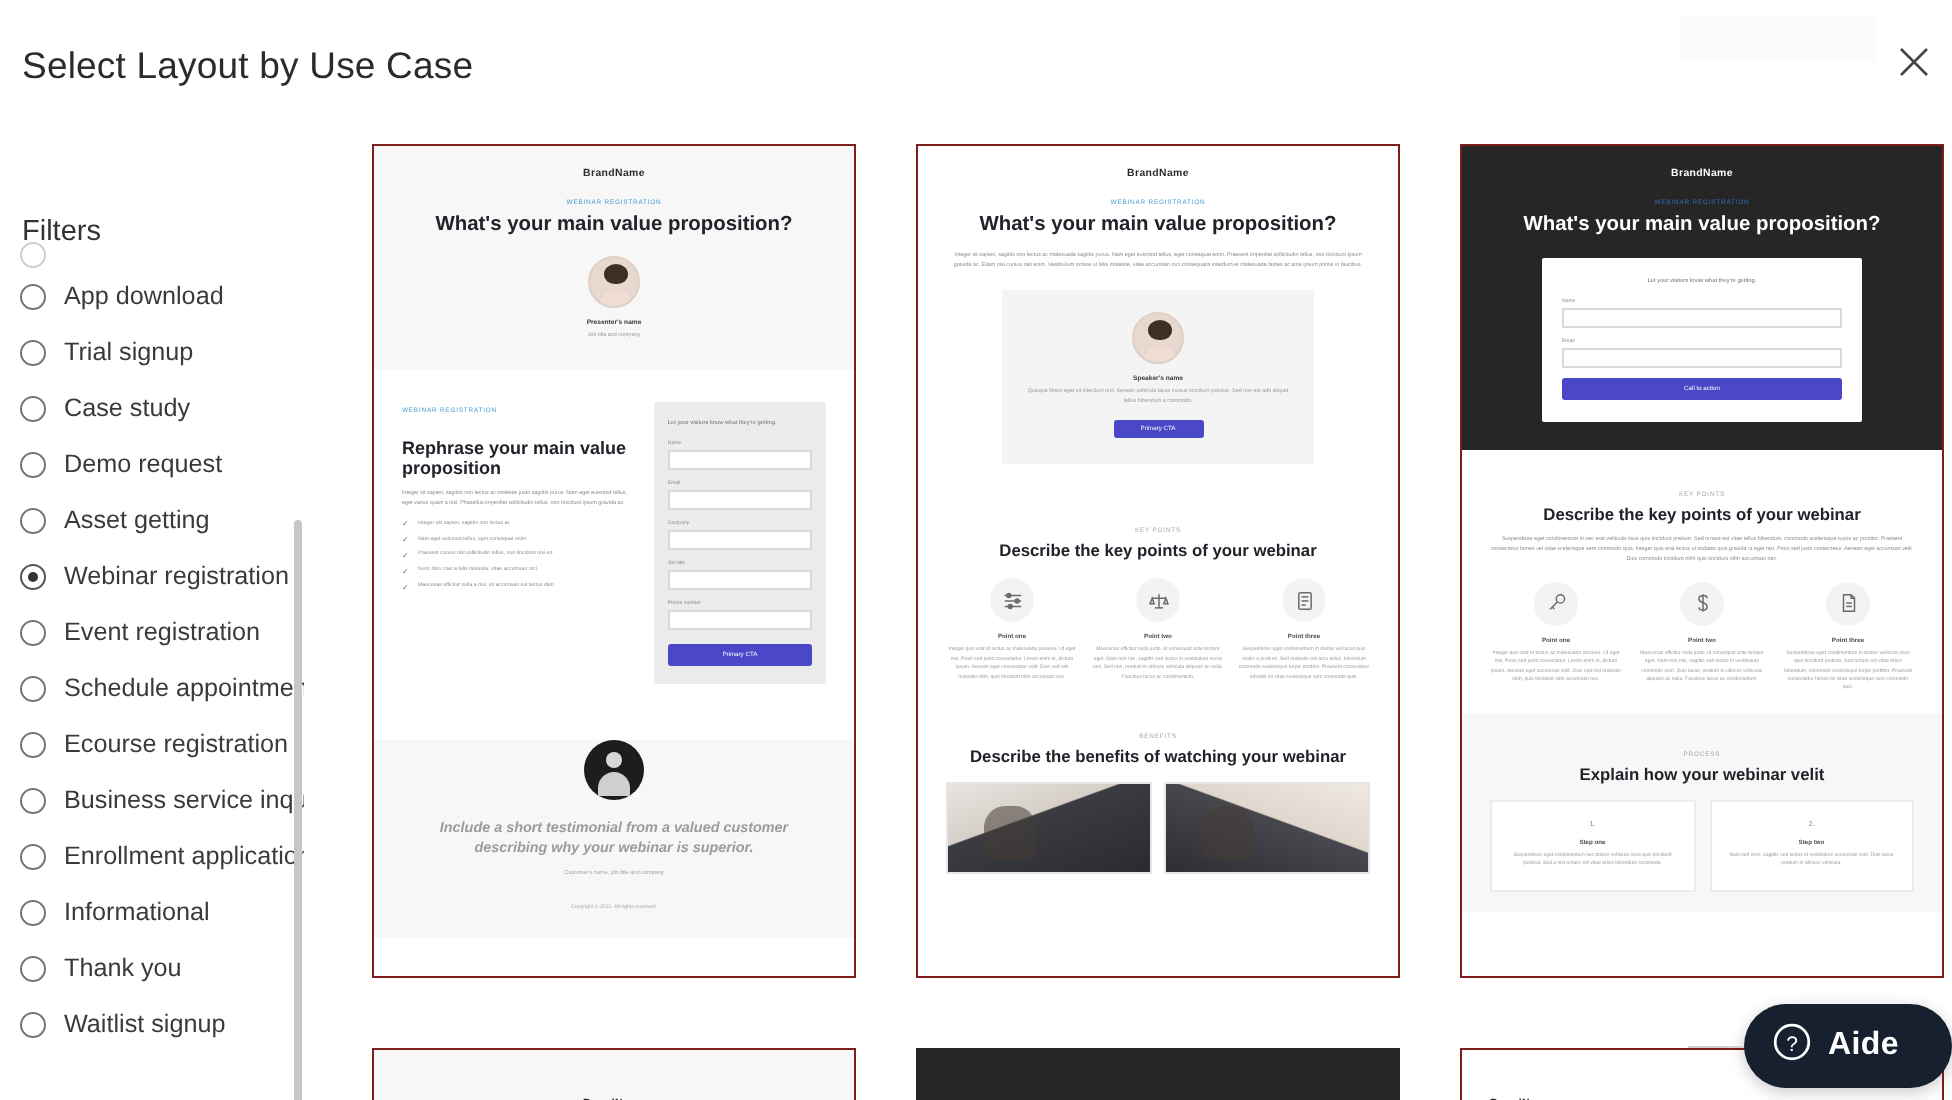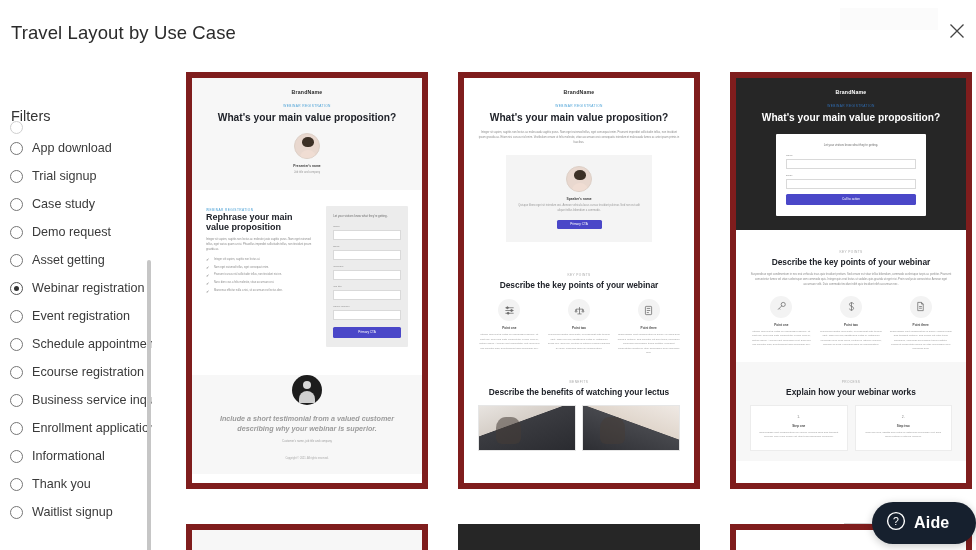--- a/index.html
+++ b/index.html
@@ -67,21 +67,21 @@
   .scroll-track {
     position: absolute; left: 147px; top: 158px;
     width: 4px; height: 322px; background: #c6c6c6; border-radius: 2px;
     cursor: pointer;
   }
 
   
   .grid { position: absolute; left: 186px; top: 72px; width: 790px; }
   .card {
     position: absolute; width: 242px;
-    border: 6px solid #7f1d1d; background: #fff; overflow: hidden;
+    border: 1px solid #7f1d1d; background: #fff; overflow: hidden;
     cursor: pointer;
   }
   .c1 { left: 0;   top: 0;   height: 417px; }
   .c2 { left: 272px; top: 0; height: 417px; }
   .c3 { left: 544px; top: 0; height: 417px; }
   .c4 { left: 0;   top: 452px; height: 98px; }
   .c5 { left: 272px; top: 452px; height: 98px; background:#262626; border-color:#262626;}
   .c6 { left: 544px; top: 452px; height: 98px; }
 
   
@@ -204,21 +204,21 @@
     display:flex; align-items:center; gap:8px; cursor:pointer;
     box-shadow: 0 2px 8px rgba(0,0,0,.22);
   }
   .help-label { color:#fff; font-size:16px; font-weight:700; letter-spacing:.2px; }
   .hairline-l { position:absolute; left:-28px; top:21px; width:28px; height:1px; background:#d2d2d2; }
 </style>
 </head>
 <body>
 
 <div class="modal-header">
-  <div class="modal-title">Travel Layout by Use Case</div>
+  <div class="modal-title">Select Layout by Use Case</div>
   <div class="ghost-box"></div>
   <div class="close-btn">
     <svg width="16" height="16" viewBox="0 0 16 16" aria-hidden="true">
       <path d="M1.5 1.5 L14.5 14.5 M14.5 1.5 L1.5 14.5" stroke="#444" stroke-width="1.3" fill="none"></path>
     </svg>
   </div>
 </div>
 
 <div class="sidebar">
   <div class="filters-label">Filters</div>
@@ -294,21 +294,21 @@
       <div class="brand">BrandName</div>
       <div class="eyebrow">Webinar registration</div>
       <div class="h1">What's your main value proposition?</div>
       <div class="avatar"></div>
       <div class="cap">Presenter's name</div>
       <div class="cap-sub">Job title and company</div>
     </div>
     <div class="bg-white sect" style="padding-top:16px;padding-bottom:14px;display:flex;gap:10px;">
       <div style="flex:1.05;">
         <div class="eyebrow" style="text-align:left;margin-top:2px;">Webinar registration</div>
-        <div class="h2" style="text-align:left;font-size:9px;margin-top:0;">Rephrase your main value proposition</div>
+        <div class="h2" style="text-align:left;font-size:9px;margin-top:12px;">Rephrase your main value proposition</div>
         <div class="para left">Integer sit sapien, sagittis non lectus ac molestie justo sagittis purus. Nam eget euismod tellus, eget varius quam a nisi. Phasellus imperdiet sollicitudin tellus, non tincidunt ipsum gravida ac.</div>
         <div class="check-list">
           <div class="check-row">
             <span class="check-ic">✓</span>
             <span class="check-tx">Integer sitt sapien, sagittis non lectus at.</span>
           </div>
           <div class="check-row">
             <span class="check-ic">✓</span>
             <span class="check-tx">Nam eget euismod tellus, eget consequat enim.</span>
           </div>
@@ -410,21 +410,21 @@
                 </g>
               </svg>
           </div>
           <div class="col-title">Point three</div>
           <div class="col-body">Suspendisse eget condimentum in dolore vel lacus quis mollis a pretium. Sed molestie est arcu tellus, bibendum commodo scelerisque turpis porttitor. Praesent consectetur lobortis mi vitae scelerisque sem commodo quis.</div>
         </div>
       </div>
     </div>
     <div class="bg-white sect" style="padding-top:6px;">
       <div class="eyebrow grey">Benefits</div>
-      <div class="h2">Describe the benefits of watching your lectus</div>
+      <div class="h2">Describe the benefits of watching your webinar</div>
       <div class="photos">
         <div class="photo ph-a"></div>
         <div class="photo ph-b"></div>
       </div>
     </div>
   </div>
 
   <div class="card c3 mini">
     <div class="bg-dark sect" style="padding-bottom:14px;">
       <div class="brand on-dark">BrandName</div>
@@ -480,21 +480,21 @@
                 </g>
               </svg>
           </div>
           <div class="col-title">Point three</div>
           <div class="col-body">Suspendisse eget condimentum in dolore vehicula risus quis tincidunt pretium. Sed ornare est vitae tellus bibendum, commodo scelerisque turpis porttitor. Praesent consectetur fames mi vitae scelerisque sem commodo quis.</div>
         </div>
       </div>
     </div>
     <div class="bg-grey sect" style="padding-top:9px;padding-bottom:10px;">
       <div class="eyebrow grey">Process</div>
-      <div class="h2">Explain how your webinar works</div>
+      <div class="h2">Explain how your webinar velit</div>
       <div class="steps">
         <div class="step">
           <div class="step-num">1.</div>
           <div class="step-title">Step one</div>
           <div class="step-body">Suspendisse eget condimentum nec dolore vehicula risus quis tincidunt pulvinar. Sed a nisl ornare est vitae tellus bibendum commodo.</div>
         </div>
         <div class="step">
           <div class="step-num">2.</div>
           <div class="step-title">Step two</div>
           <div class="step-body">Nam sed eros, sagittis sed lectus id vestibulum accumsan velit. Duis lacus pretium in ultrices vehicula.</div>

